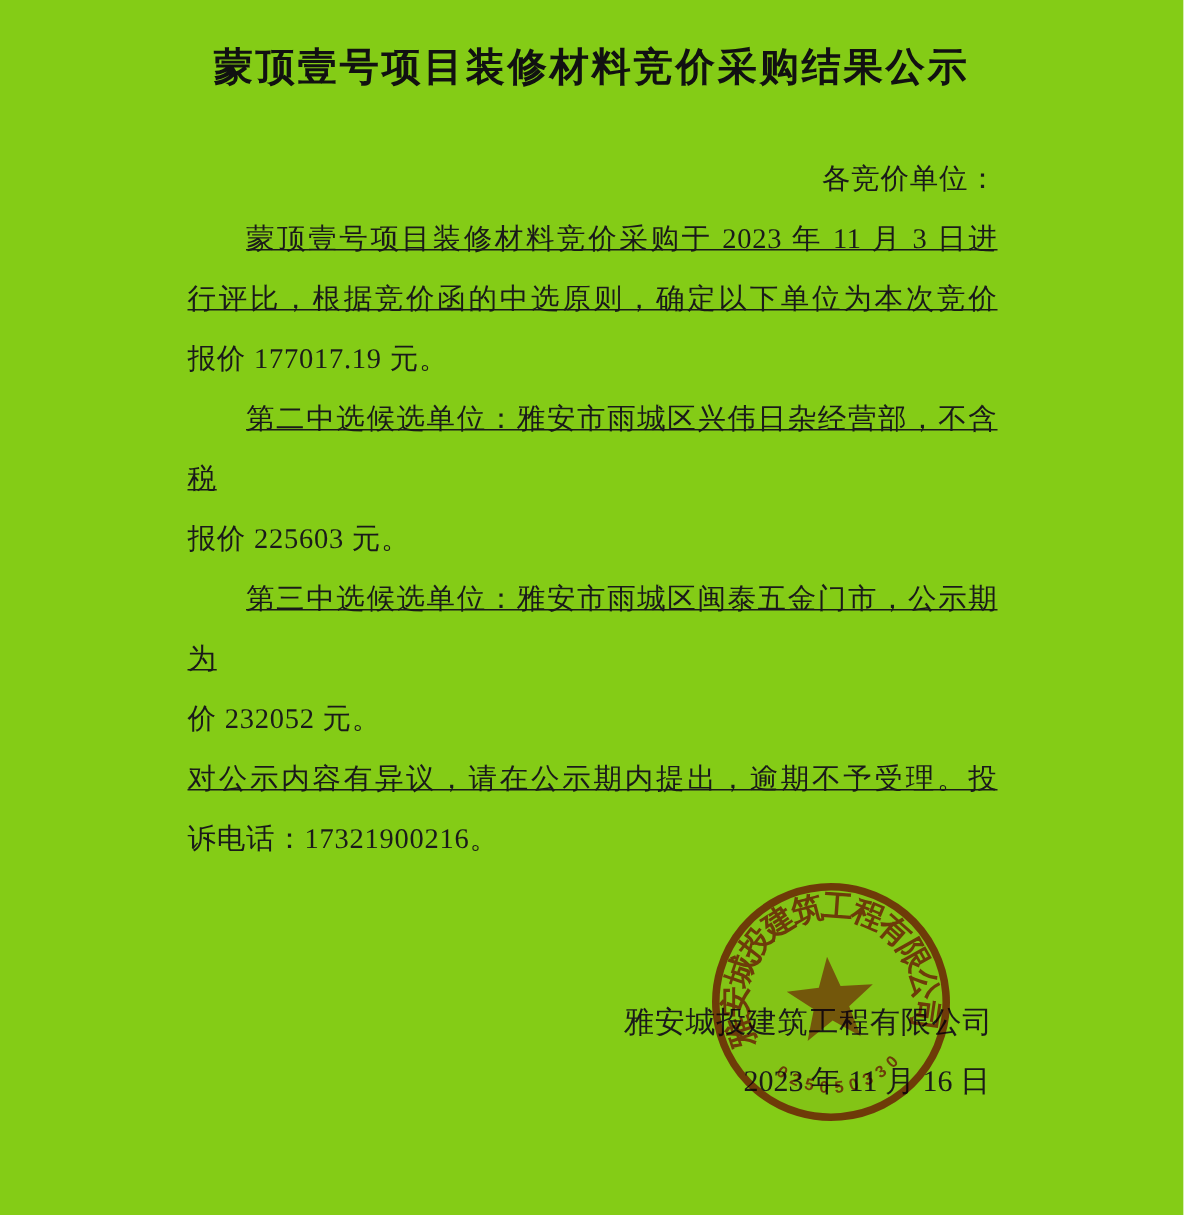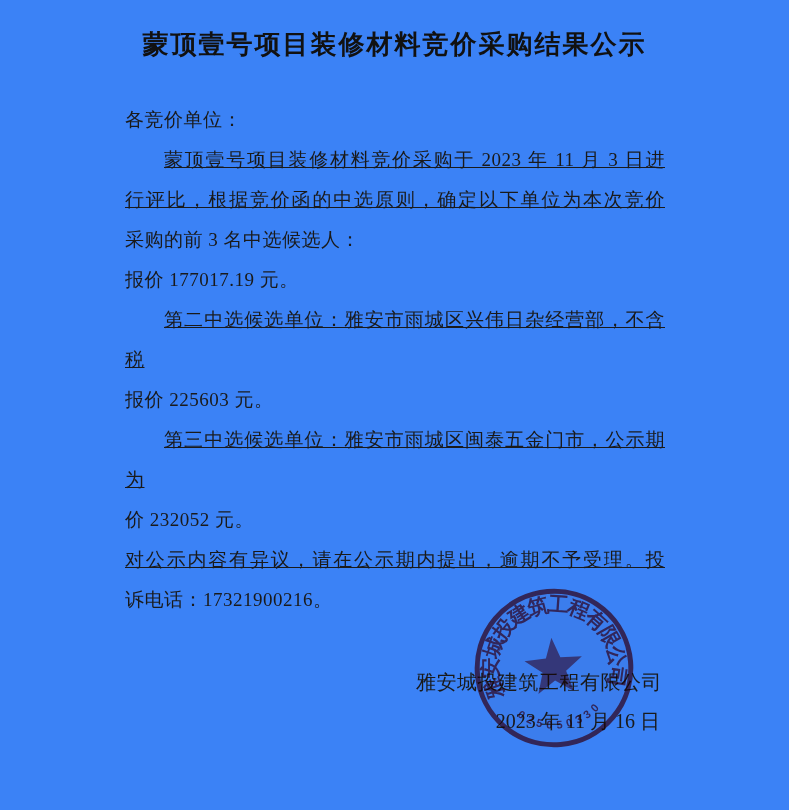--- a/index.html
+++ b/index.html
@@ -4,21 +4,21 @@
 <style>
   html, body {
     margin: 0;
     padding: 0;
     background: #ffffff;
   }
   .page {
     position: relative;
     width: 789px;
     height: 810px;
-    background: #3b82f6;
+    background: #84cc16;
     overflow: hidden;
     font-family: "Liberation Serif", "DejaVu Serif", serif;
     color: #1a1a1a;
   }
   .doc-title {
     position: absolute;
     top: 26px;
     left: 0;
     right: 0;
     text-align: center;
@@ -42,21 +42,21 @@
     letter-spacing: 0.5px;
   }
   .ln.fill {
     text-align-last: justify;
     text-decoration: underline;
   }
   .ln.first {
     text-indent: 39px;
   }
   .salutation {
-    text-align: left;
+    text-align: right;
   }
   .company-line {
     position: absolute;
     top: 664px;
     right: 127px;
     font-size: 20px;
     line-height: 36px;
     letter-spacing: 0.5px;
   }
   .date-line {
@@ -88,21 +88,20 @@
 
 <div class="page">
 
   <div class="doc-title">蒙顶壹号项目装修材料竞价采购结果公示</div>
 
   <div class="content">
     <div class="ln salutation">各竞价单位：</div>
 
     <div class="ln fill first">蒙顶壹号项目装修材料竞价采购于 2023 年 11 月 3 日进</div>
     <div class="ln fill">行评比，根据竞价函的中选原则，确定以下单位为本次竞价</div>
-    <div class="ln">采购的前 3 名中选候选人：</div>
 
     <div class="ln">报价 177017.19 元。</div>
 
     <div class="ln fill first">第二中选候选单位：雅安市雨城区兴伟日杂经营部，不含税</div>
     <div class="ln">报价 225603 元。</div>
 
     <div class="ln fill first">第三中选候选单位：雅安市雨城区闽泰五金门市，公示期为</div>
     <div class="ln">价 232052 元。</div>
 
     <div class="ln fill">对公示内容有异议，请在公示期内提出，逾期不予受理。投</div>

